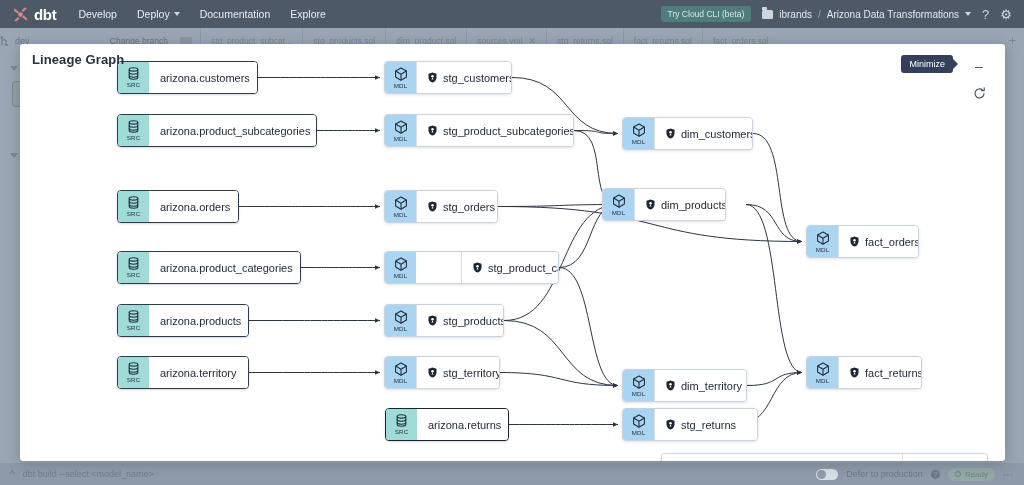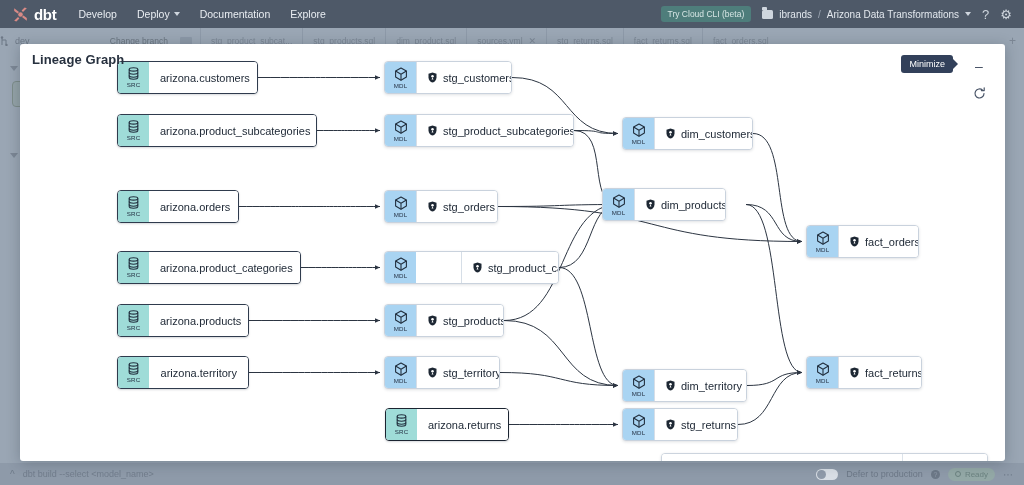--- a/index.html
+++ b/index.html
@@ -127,21 +127,21 @@
   .nbadge {
     width:31px; flex:0 0 31px; display:flex; flex-direction:column;
     align-items:center; justify-content:center; gap:0px;
   }
   .nbadge.src { background:#9fdcd8; }
   .nbadge.mdl { background:#a9d4f2; }
   .nbadge svg { display:block; }
   .nbadge .tag { font-size:6.2px; color:#253244; letter-spacing:.2px; margin-top:1px; }
   .nbody {
     flex:1; display:flex; align-items:center; gap:6px; padding:0 11px;
-    font-size:11px; color:#212b38; white-space:nowrap; background:#fff;justify-content:flex-end;
+    font-size:11px; color:#212b38; white-space:nowrap; background:#fff;
   }
   .node.mdl .nbody { border-left:1px solid #d6dee7; }
   .shield { flex:0 0 auto; }
 
   
   .graph-input-row {
     position:absolute; left:641px; top:409px; width:327px; height:27px;
     display:flex; align-items:center; z-index:9;
     border:1px solid #ccd4de; border-radius:4px; background:#fff; overflow:hidden;
     box-shadow:0 1px 3px rgba(30,40,55,.14);
@@ -511,21 +511,21 @@
             </div>
             <div class="nbody">
               <svg class="shield" width="9" height="11" viewBox="0 0 9 11">
                 <path d="M4.5 0.4 L8.5 1.8 V5.2 C8.5 7.9 6.7 9.9 4.5 10.6 C2.3 9.9 0.5 7.9 0.5 5.2 V1.8 Z" fill="#1d2733"></path>
                 <circle cx="4.5" cy="4.2" r="1.25" fill="#fff"></circle>
                 <path d="M4.5 5.2 L5.5 7.6 H3.5 Z" fill="#fff"></path>
               </svg>
               <span>stg_territory</span>
             </div>
           </div>
-          <div class="node mdl" style="left: 602px; top: 364px; width: 116px;">
+          <div class="node mdl" style="left: 602px; top: 364px; width: 136px;">
             <div class="nbadge mdl">
               <svg width="14" height="14" viewBox="0 0 14 14">
                 <path d="M7 1 L12.4 4.1 V10.1 L7 13.2 L1.6 10.1 V4.1 Z" fill="none" stroke="#22303f" stroke-width="1.1" stroke-linejoin="round"></path>
                 <path d="M1.6 4.1 L7 7.2 L12.4 4.1 M7 7.2 V13.2" fill="none" stroke="#22303f" stroke-width="1.1" stroke-linejoin="round"></path>
               </svg>
               <span class="tag">MDL</span>
             </div>
             <div class="nbody">
               <svg class="shield" width="9" height="11" viewBox="0 0 9 11">
                 <path d="M4.5 0.4 L8.5 1.8 V5.2 C8.5 7.9 6.7 9.9 4.5 10.6 C2.3 9.9 0.5 7.9 0.5 5.2 V1.8 Z" fill="#1d2733"></path>

